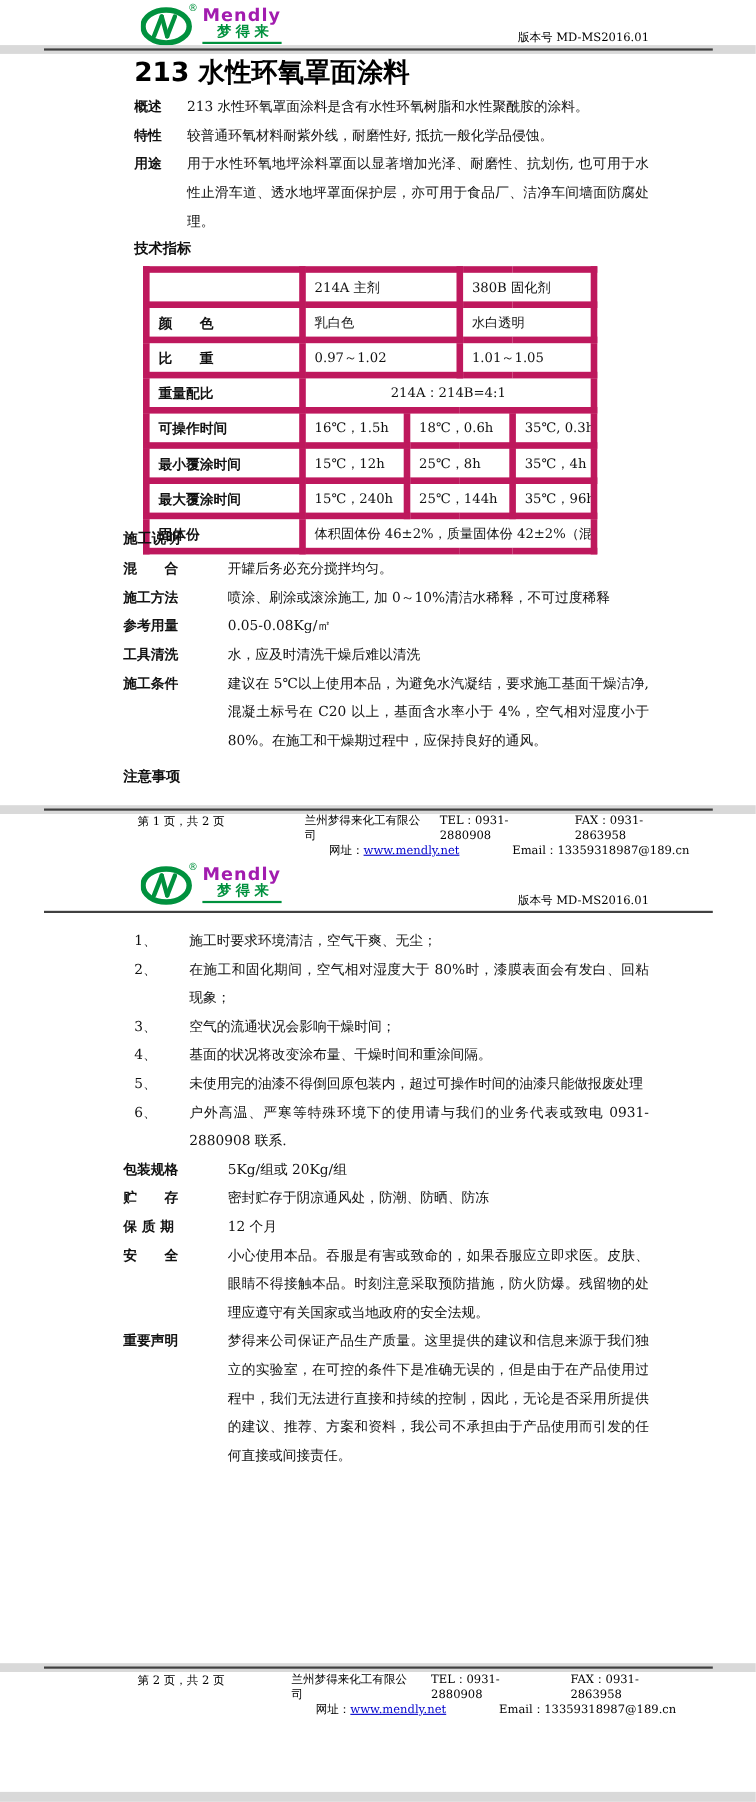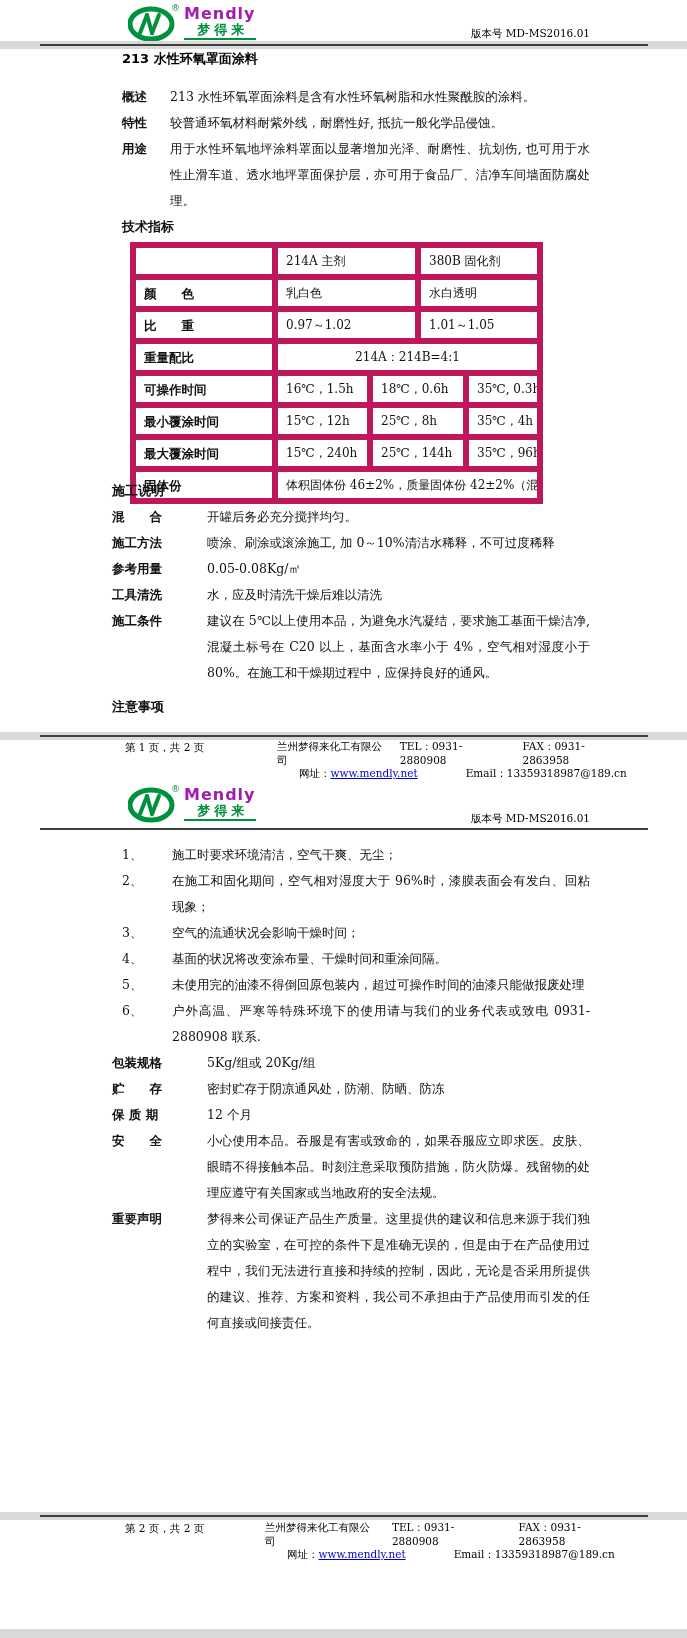--- a/index.html
+++ b/index.html
@@ -17,21 +17,21 @@
   
   .logo{position:absolute;display:flex;align-items:flex-start;}
   .logo-mark{position:relative;width:50px;height:36px;flex:none;}
   .logo-mark svg{display:block;}
   .reg{position:absolute;top:-3px;right:-2px;font-size:9px;color:#00913e;font-family:"DejaVu Sans","Liberation Sans",sans-serif;}
   .logo-text{display:inline-block;margin-left:6px;line-height:1;}
   .logo-en{display:block;font-family:"DejaVu Sans","Liberation Sans",sans-serif;font-weight:bold;font-size:16px;color:#a21caf;letter-spacing:1px;}
   .logo-cn{display:block;font-family:"DejaVu Sans","Liberation Sans",sans-serif;font-weight:bold;font-size:13px;color:#00913e;letter-spacing:4px;text-align:center;border-bottom:2px solid #00913e;padding:1px 4px 2px 10px;}
   .version{position:absolute;right:97px;font-size:10.5px;color:#000;}
   
-  .title{position:absolute;left:122px;top:50px;font-size:13px;color:#000;}
+  .title{position:absolute;left:122px;top:50px;font-size:24px;color:#000;}
   .sections{position:absolute;left:122px;top:84px;width:468px;}
   .sec{display:flex;line-height:26px;}
   .sec .lab{width:48px;flex:none;font-size:12.5px;}
   .sec .txt{flex:1;text-align:justify;}
   .sub-heading{line-height:26px;font-size:13px;}
   
   .spec-table{position:absolute;left:130px;top:242px;border-collapse:collapse;table-layout:fixed;width:407px;font-size:12px;}
   .spec-table td{border:6px solid #be185d;padding:3px 8px;height:20px;line-height:19px;vertical-align:middle;white-space:nowrap;overflow:hidden;}
   .spec-table td.lbl{font-family:"DejaVu Sans","Liberation Sans",sans-serif;font-weight:bold;font-size:12.5px;}
   .spec-table td.center{text-align:center;}
@@ -218,21 +218,21 @@
 <div class="version" style="top:812px;">版本号 MD-MS2016.01</div>
 <div class="thin-rule" style="top:828px;"></div>
 
 <div class="p2-content">
   <div class="note">
     <span class="num">1、</span>
     <span class="txt">施工时要求环境清洁，空气干爽、无尘；</span>
   </div>
   <div class="note">
     <span class="num">2、</span>
-    <span class="txt">在施工和固化期间，空气相对湿度大于 96%时，漆膜表面会有发白、回粘现象；</span>
+    <span class="txt">在施工和固化期间，空气相对湿度大于 80%时，漆膜表面会有发白、回粘现象；</span>
   </div>
   <div class="note">
     <span class="num">3、</span>
     <span class="txt">空气的流通状况会影响干燥时间；</span>
   </div>
   <div class="note">
     <span class="num">4、</span>
     <span class="txt">基面的状况将改变涂布量、干燥时间和重涂间隔。</span>
   </div>
   <div class="note">

